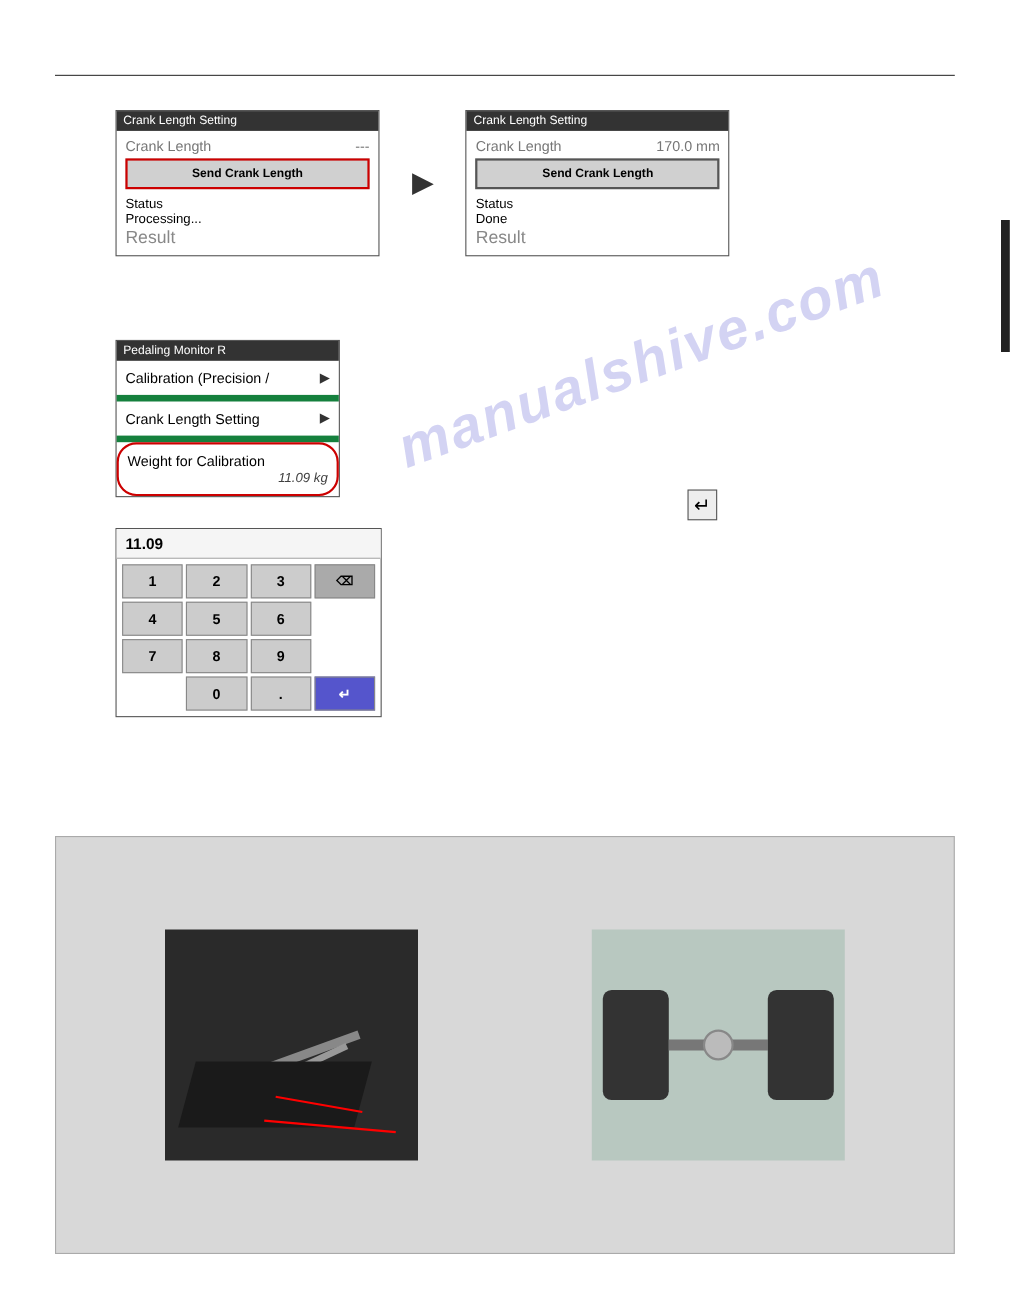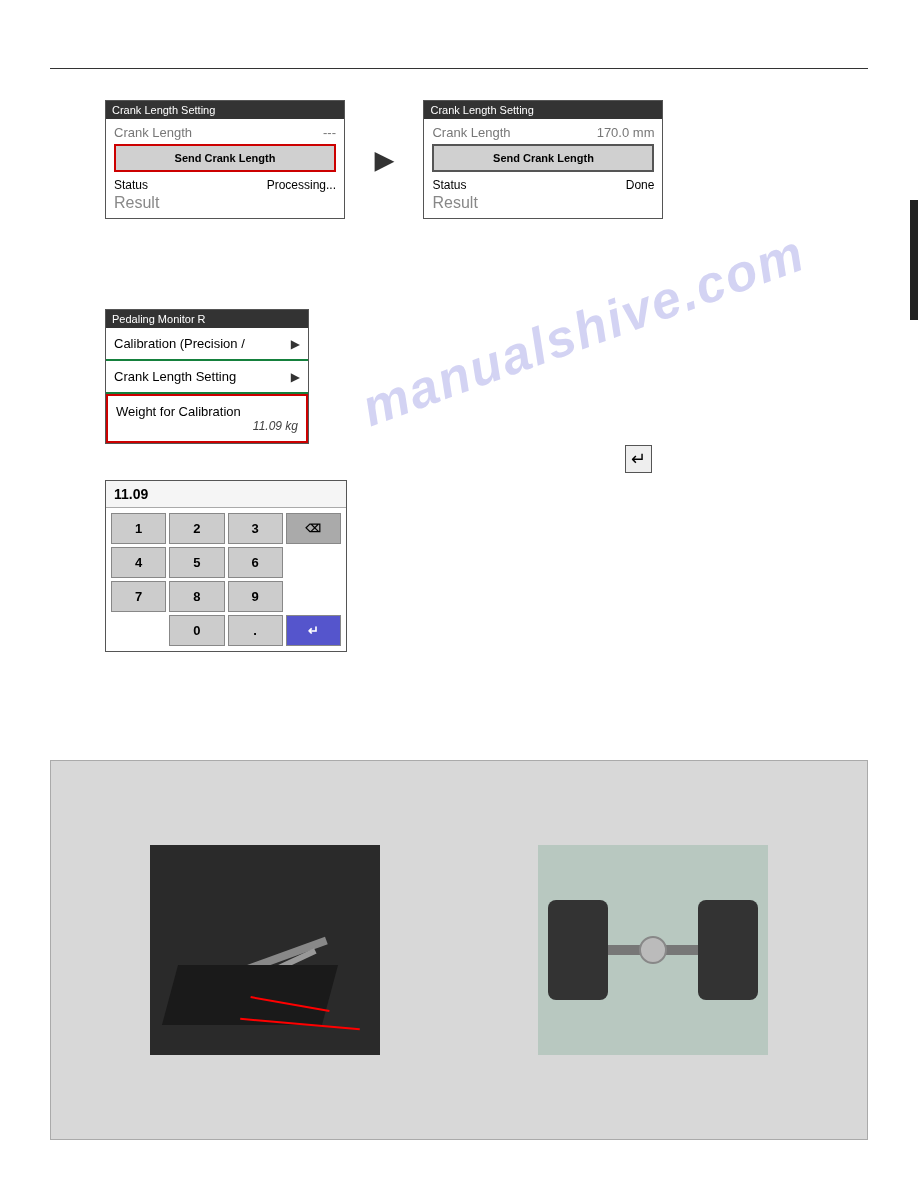--- a/index.html
+++ b/index.html
@@ -74,20 +74,21 @@
 
     .send-btn.highlighted {
       border: 2px solid #cc0000;
     }
 
     .panel-status-row {
       display: flex;
       justify-content: space-between;
       font-size: 12px;
       margin-bottom: 2px;
+      flex-direction: column;
     }
 
     .panel-result-row {
       font-size: 16px;
       color: #888;
     }
 
     .arrow-indicator {
       font-size: 24px;
       color: #333;
@@ -107,23 +108,23 @@
     .pedaling-menu .menu-title {
       background: #333;
       color: #fff;
       font-size: 11px;
       padding: 3px 6px;
     }
 
     .menu-item {
       display: flex;
       justify-content: space-between;
-      align-items: flex-end;
+      align-items: flex-start;
       padding: 8px 8px;
-      border-bottom: 2px solid #15803d;
+      border-bottom: 6px solid #15803d;
       font-size: 13px;
       cursor: pointer;
     }
 
     .menu-item:last-child {
       border-bottom: none;
     }
 
     .menu-item.highlighted {
       border: 2px solid #cc0000;
@@ -405,21 +406,21 @@
 <div class="pedaling-menu">
   <div class="menu-title">Pedaling Monitor R</div>
   <div class="menu-item">
     <span>Calibration (Precision /</span>
     <span class="menu-arrow">▶</span>
   </div>
   <div class="menu-item">
     <span>Crank Length Setting</span>
     <span class="menu-arrow">▶</span>
   </div>
-  <div class="menu-item highlighted" style="display:flex;flex-direction:column;align-items:flex-start;">
+  <div class="menu-item highlighted" style="display:flex;flex-direction:column;align-items:flex-start;border-radius:18px;">
     <span>Weight for Calibration</span>
     <span class="weight-value" style="align-self:flex-end;">11.09 kg</span>
   </div>
 </div>
 
 <div class="enter-icon-pos">↵</div>
 
 <div class="right-black-bar"></div>
 
 <div class="keypad-container">

